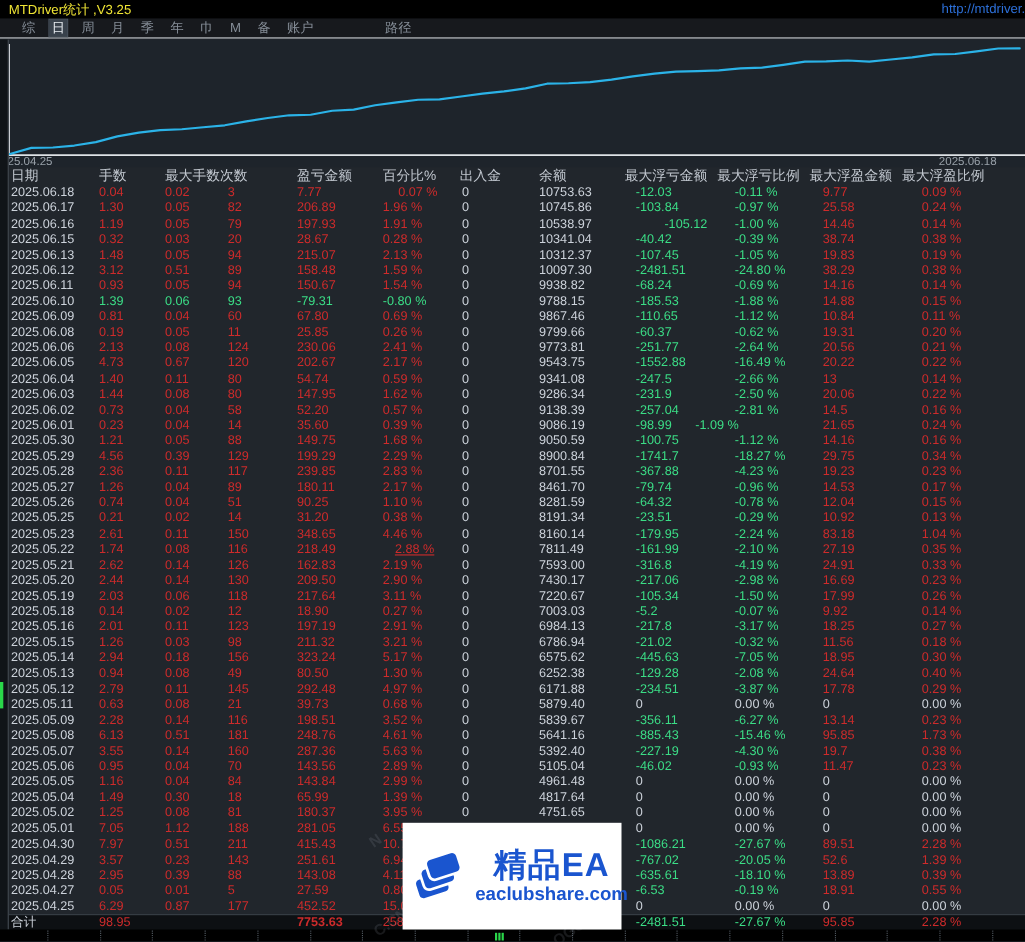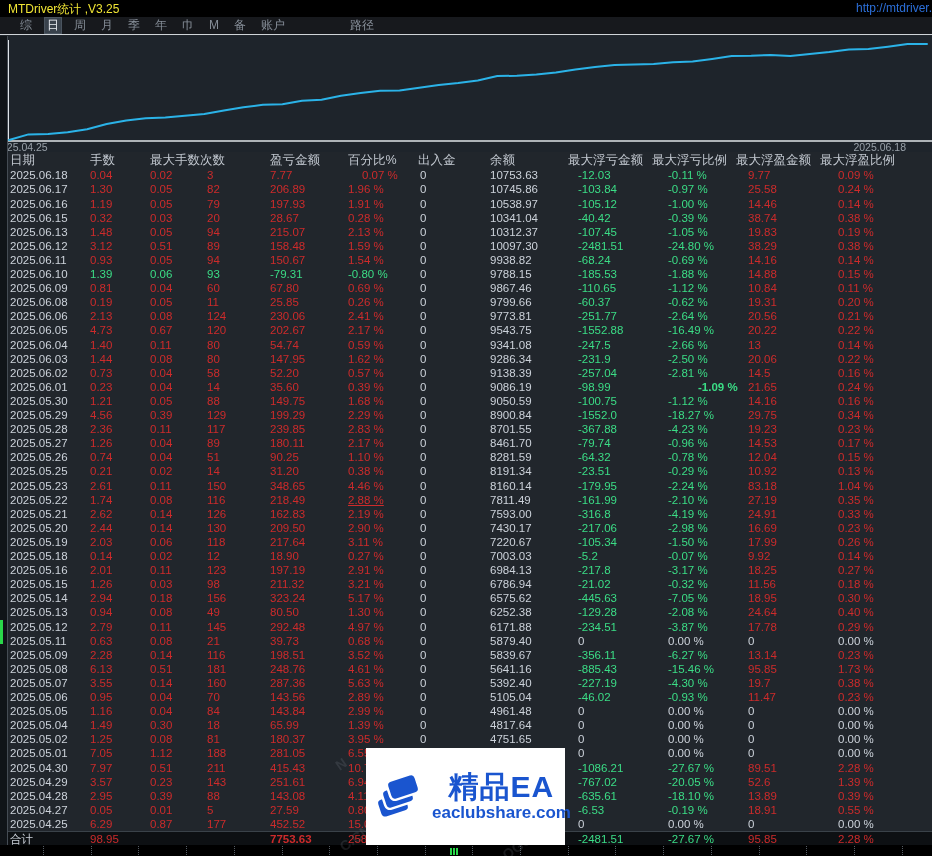--- a/index.html
+++ b/index.html
@@ -129,21 +129,21 @@
     </div>
     <div class="trow" style="top: 196.5px;">
       <span class="tcell neutral" style="left: 10px;">2025.06.16</span>
       <span class="tcell gain" style="left: 90px;">1.19</span>
       <span class="tcell gain" style="left: 150px;">0.05</span>
       <span class="tcell gain" style="left: 207px;">79</span>
       <span class="tcell gain" style="left: 270px;">197.93</span>
       <span class="tcell gain" style="left: 348px;">1.91 %</span>
       <span class="tcell neutral" style="left: 420px;">0</span>
       <span class="tcell neutral" style="left: 490px;">10538.97</span>
-      <span class="tcell loss" style="left: 578px;">-105.12</span>
+      <span class="tcell loss" style="left: 604px;">-105.12</span>
       <span class="tcell loss" style="left: 668px;">-1.00 %</span>
       <span class="tcell gain" style="left: 748px;">14.46</span>
       <span class="tcell gain" style="left: 838px;">0.14 %</span>
     </div>
     <div class="trow" style="top: 210.6px;">
       <span class="tcell neutral" style="left: 10px;">2025.06.15</span>
       <span class="tcell gain" style="left: 90px;">0.32</span>
       <span class="tcell gain" style="left: 150px;">0.03</span>
       <span class="tcell gain" style="left: 207px;">20</span>
       <span class="tcell gain" style="left: 270px;">28.67</span>
@@ -312,21 +312,21 @@
     <div class="trow" style="top: 379.8px;">
       <span class="tcell neutral" style="left: 10px;">2025.06.01</span>
       <span class="tcell gain" style="left: 90px;">0.23</span>
       <span class="tcell gain" style="left: 150px;">0.04</span>
       <span class="tcell gain" style="left: 207px;">14</span>
       <span class="tcell gain" style="left: 270px;">35.60</span>
       <span class="tcell gain" style="left: 348px;">0.39 %</span>
       <span class="tcell neutral" style="left: 420px;">0</span>
       <span class="tcell neutral" style="left: 490px;">9086.19</span>
       <span class="tcell loss" style="left: 578px;">-98.99</span>
-      <span class="tcell loss" style="left: 698px; font-weight: bold;">-1.09 %</span>
+      <span class="tcell loss" style="left: 632px;">-1.09 %</span>
       <span class="tcell gain" style="left: 748px;">21.65</span>
       <span class="tcell gain" style="left: 838px;">0.24 %</span>
     </div>
     <div class="trow" style="top: 393.9px;">
       <span class="tcell neutral" style="left: 10px;">2025.05.30</span>
       <span class="tcell gain" style="left: 90px;">1.21</span>
       <span class="tcell gain" style="left: 150px;">0.05</span>
       <span class="tcell gain" style="left: 207px;">88</span>
       <span class="tcell gain" style="left: 270px;">149.75</span>
       <span class="tcell gain" style="left: 348px;">1.68 %</span>
@@ -339,21 +339,21 @@
     </div>
     <div class="trow" style="top: 408px;">
       <span class="tcell neutral" style="left: 10px;">2025.05.29</span>
       <span class="tcell gain" style="left: 90px;">4.56</span>
       <span class="tcell gain" style="left: 150px;">0.39</span>
       <span class="tcell gain" style="left: 207px;">129</span>
       <span class="tcell gain" style="left: 270px;">199.29</span>
       <span class="tcell gain" style="left: 348px;">2.29 %</span>
       <span class="tcell neutral" style="left: 420px;">0</span>
       <span class="tcell neutral" style="left: 490px;">8900.84</span>
-      <span class="tcell loss" style="left: 578px;">-1552.0</span>
+      <span class="tcell loss" style="left: 578px;">-1741.7</span>
       <span class="tcell loss" style="left: 668px;">-18.27 %</span>
       <span class="tcell gain" style="left: 748px;">29.75</span>
       <span class="tcell gain" style="left: 838px;">0.34 %</span>
     </div>
     <div class="trow" style="top: 422.1px;">
       <span class="tcell neutral" style="left: 10px;">2025.05.28</span>
       <span class="tcell gain" style="left: 90px;">2.36</span>
       <span class="tcell gain" style="left: 150px;">0.11</span>
       <span class="tcell gain" style="left: 207px;">117</span>
       <span class="tcell gain" style="left: 270px;">239.85</span>
@@ -420,21 +420,21 @@
       <span class="tcell loss" style="left: 668px;">-2.24 %</span>
       <span class="tcell gain" style="left: 748px;">83.18</span>
       <span class="tcell gain" style="left: 838px;">1.04 %</span>
     </div>
     <div class="trow" style="top: 492.6px;">
       <span class="tcell neutral" style="left: 10px;">2025.05.22</span>
       <span class="tcell gain" style="left: 90px;">1.74</span>
       <span class="tcell gain" style="left: 150px;">0.08</span>
       <span class="tcell gain" style="left: 207px;">116</span>
       <span class="tcell gain" style="left: 270px;">218.49</span>
-      <span class="tcell gain" style="left: 348px; text-decoration: underline;">2.88 %</span>
+      <span class="tcell gain" style="left: 359px; text-decoration: underline;">2.88 %</span>
       <span class="tcell neutral" style="left: 420px;">0</span>
       <span class="tcell neutral" style="left: 490px;">7811.49</span>
       <span class="tcell loss" style="left: 578px;">-161.99</span>
       <span class="tcell loss" style="left: 668px;">-2.10 %</span>
       <span class="tcell gain" style="left: 748px;">27.19</span>
       <span class="tcell gain" style="left: 838px;">0.35 %</span>
     </div>
     <div class="trow" style="top: 506.7px;">
       <span class="tcell neutral" style="left: 10px;">2025.05.21</span>
       <span class="tcell gain" style="left: 90px;">2.62</span>

